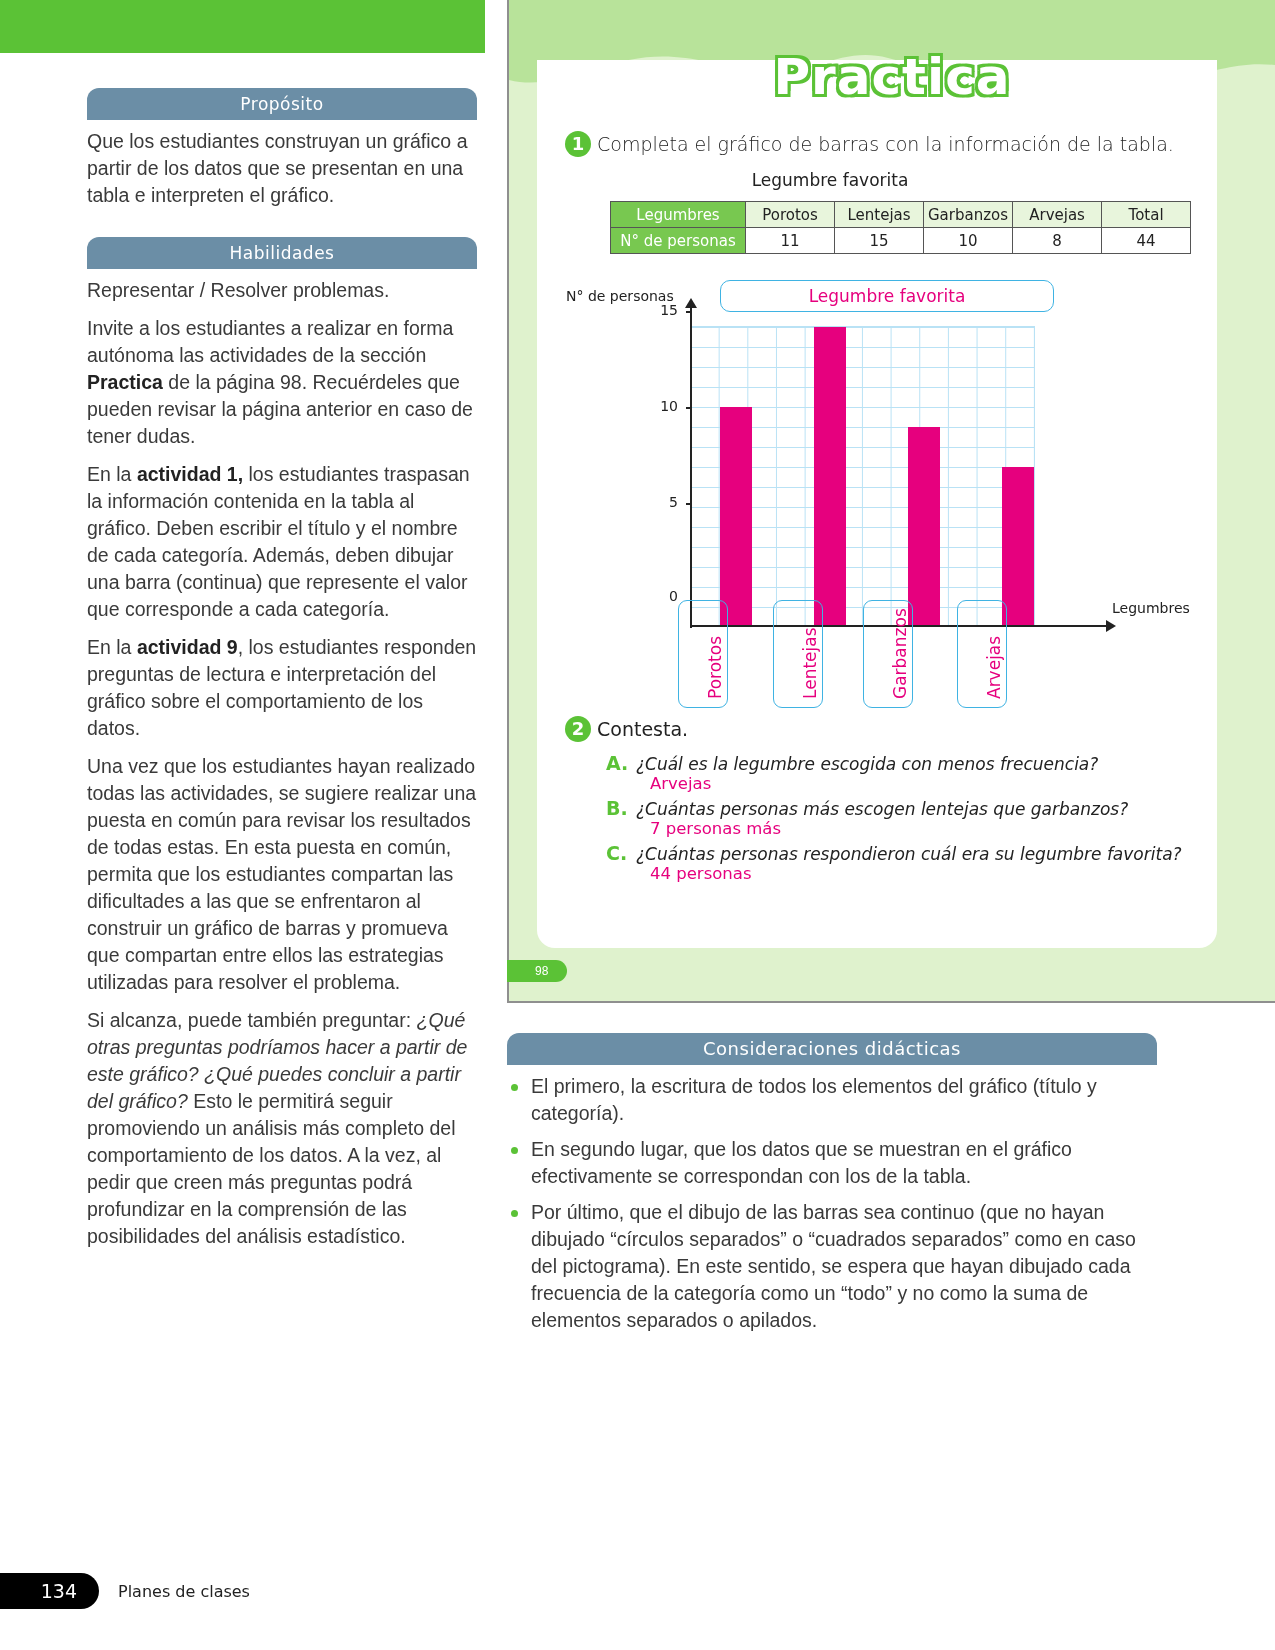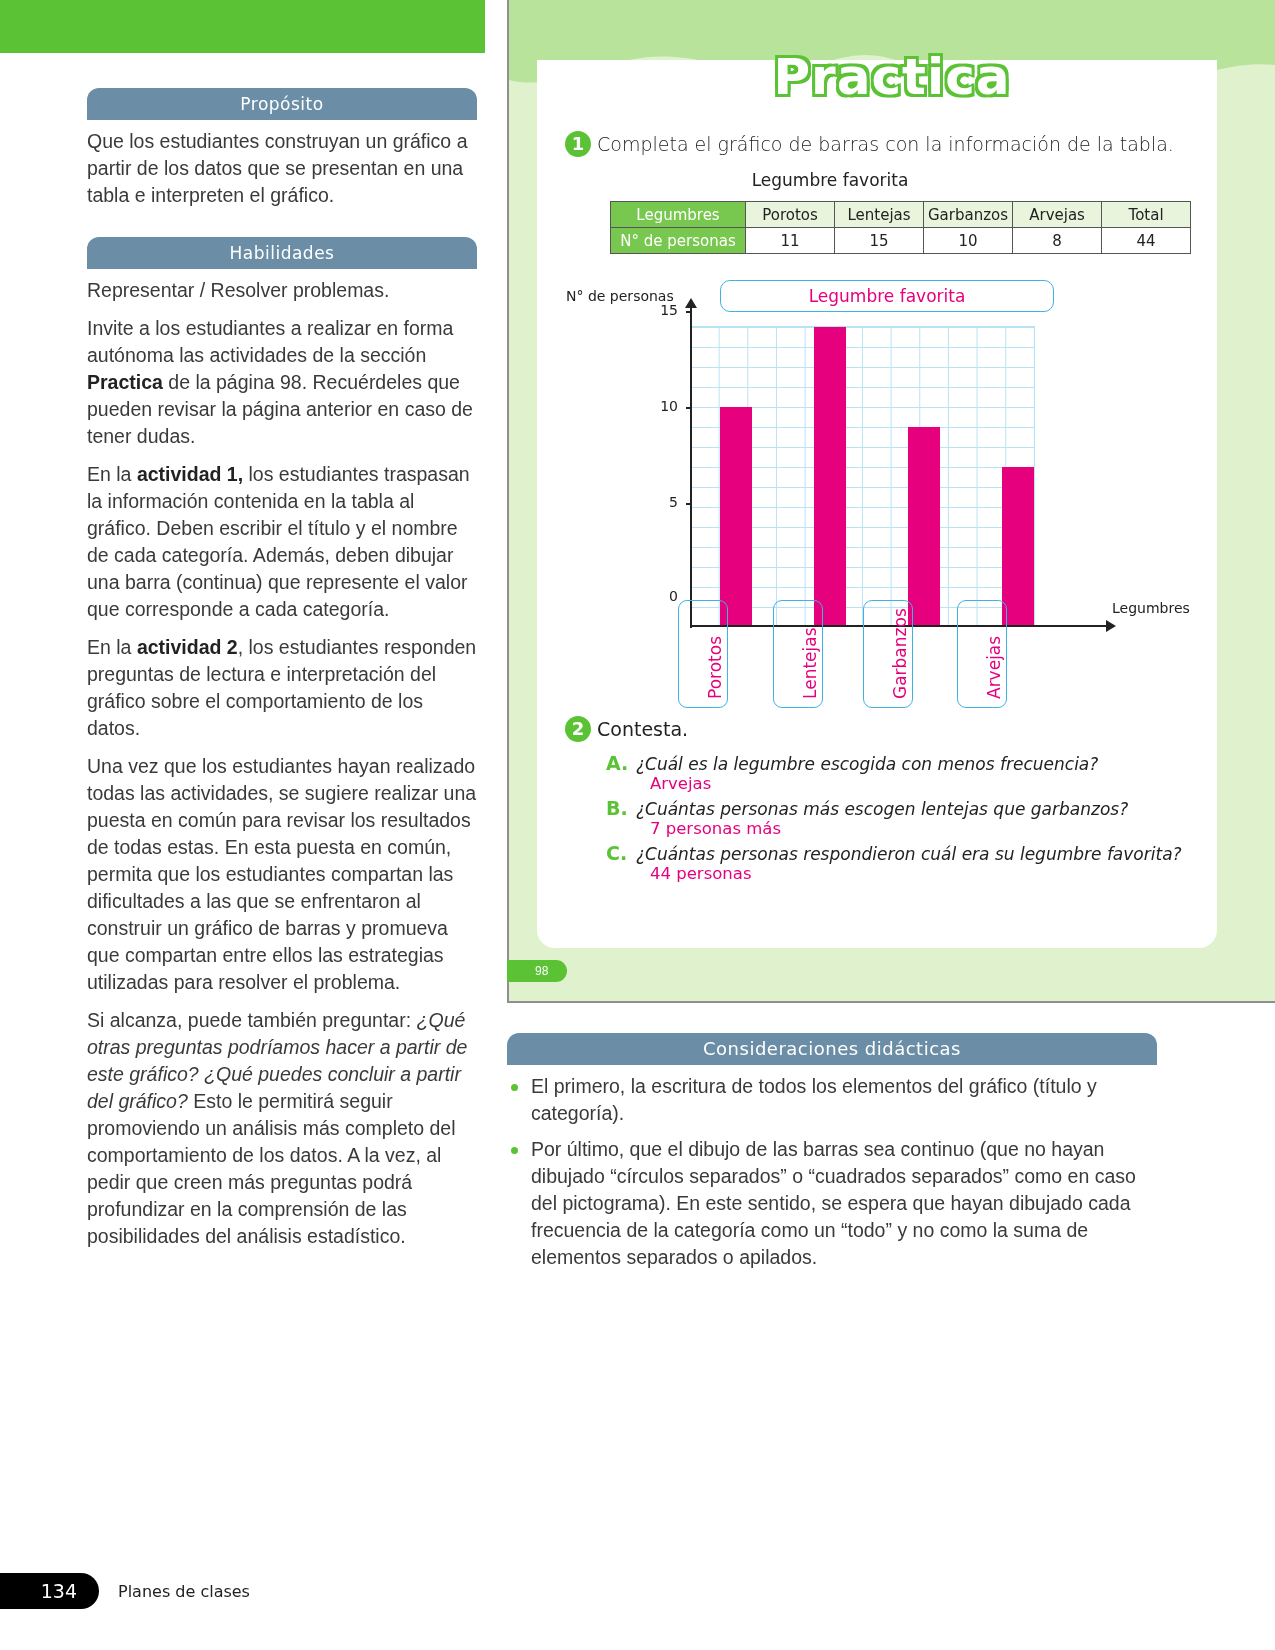--- a/index.html
+++ b/index.html
@@ -73,21 +73,21 @@
   <div class="body-text" style="margin-top:8px;">
     <p>Que los estudiantes construyan un gráfico a partir de los datos que se presentan en una tabla e interpreten el gráfico.</p>
   </div>
   <div class="sec-head" style="margin-top:28px;">Habilidades</div>
   <div class="body-text" style="margin-top:8px;">
     <p>Representar / Resolver problemas.</p>
   </div>
   <div class="body-text" style="margin-top:8px;">
     <p><span>Invite a los estudiantes a realizar en forma autónoma las actividades de la sección </span><b>Practica</b><span> de la página 98. Recuérdeles que pueden revisar la página anterior en caso de tener dudas.</span></p>
     <p><span>En la </span><b>actividad 1,</b><span> los estudiantes traspasan la información contenida en la tabla al gráfico. Deben escribir el título y el nombre de cada categoría. Además, deben dibujar una barra (continua) que represente el valor que corresponde a cada categoría.</span></p>
-    <p><span>En la </span><b>actividad 2</b><span>, los estudiantes responden preguntas de lectura e interpretación del gráfico sobre el comportamiento de los datos.</span></p>
+    <p><span>En la </span><b>actividad 9</b><span>, los estudiantes responden preguntas de lectura e interpretación del gráfico sobre el comportamiento de los datos.</span></p>
     <p>Una vez que los estudiantes hayan realizado todas las actividades, se sugiere realizar una puesta en común para revisar los resultados de todas estas. En esta puesta en común, permita que los estudiantes compartan las dificultades a las que se enfrentaron al construir un gráfico de barras y promueva que compartan entre ellos las estrategias utilizadas para resolver el problema.</p>
     <p><span>Si alcanza, puede también preguntar: </span><i>¿Qué otras preguntas podríamos hacer a partir de este gráfico? ¿Qué puedes concluir a partir del gráfico?</i><span> Esto le permitirá seguir promoviendo un análisis más completo del comportamiento de los datos. A la vez, al pedir que creen más preguntas podrá profundizar en la comprensión de las posibilidades del análisis estadístico.</span></p>
   </div>
 </div>
 
 <div class="book">
   <svg class="book-top" viewBox="0 0 768 90" preserveAspectRatio="none">
     <path d="M0 0 H768 V65 C720 60 700 80 660 72 C610 62 560 85 510 70 C470 58 420 70 380 58 C330 45 300 80 250 72 C200 64 170 50 120 60 C80 68 40 90 0 80 Z" fill="#b8e39a"></path>
   </svg>
   <div class="book-white"></div>
@@ -170,19 +170,20 @@
   <span class="ans">44 personas</span>
 </div>
 
 <div class="page98">98</div>
 
 <div class="consid">
   <div class="sec-head">Consideraciones didácticas</div>
   <div class="body-text">
     <ul>
       <li>El primero, la escritura de todos los elementos del gráfico (título y categoría).</li>
+      <li>En segundo lugar, que los datos que se muestran en el gráfico efectivamente se correspondan con los de la tabla.</li>
       <li>Por último, que el dibujo de las barras sea continuo (que no hayan dibujado “círculos separados” o “cuadrados separados” como en caso del pictograma). En este sentido, se espera que hayan dibujado cada frecuencia de la categoría como un “todo” y no como la suma de elementos separados o apilados.</li>
     </ul>
   </div>
 </div>
 
 <div class="footer-pill">134</div>
 <div class="footer-label">Planes de clases</div>
 
 </body></html>

